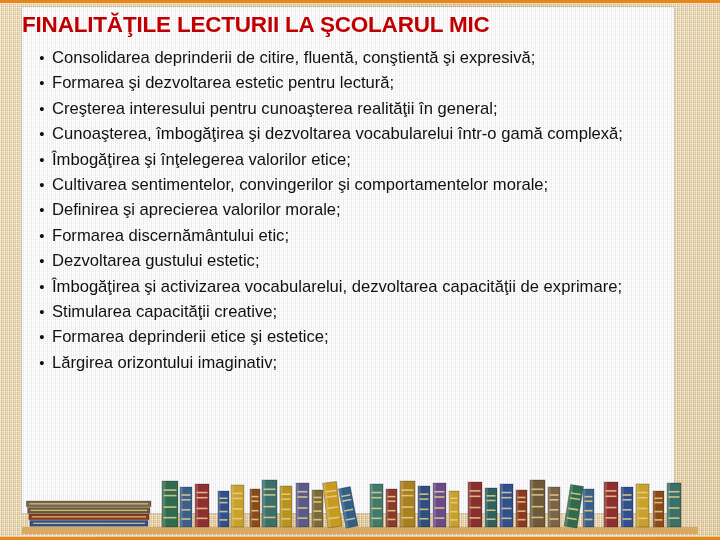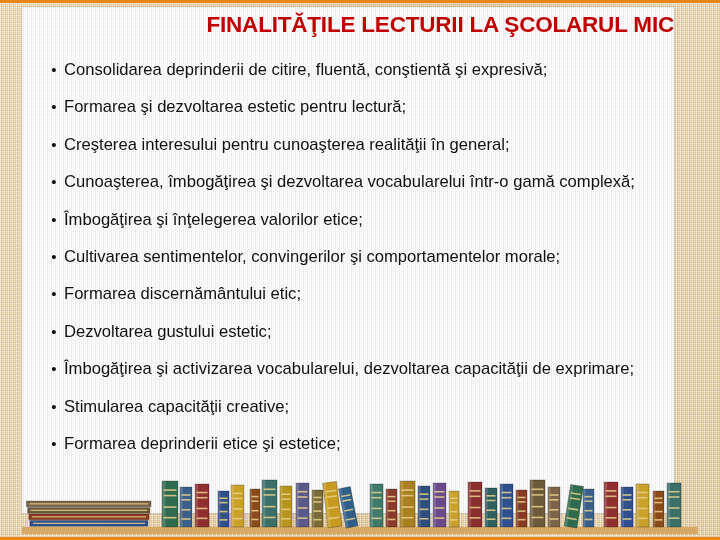--- a/index.html
+++ b/index.html
@@ -73,21 +73,21 @@
     overflow: hidden;
     z-index: 10;
   }
 
   
   #title {
     position: absolute;
     left: 0;
     top: 4px;
     width: 652px;
-    text-align: right;
+    text-align: left;
     color: #c00000;
     font-family: "Liberation Sans", sans-serif;
     font-weight: bold;
     font-size: 22.5px;
     line-height: 28px;
     letter-spacing: -0.2px;
     white-space: nowrap;
   }
 
   
@@ -95,21 +95,21 @@
     position: absolute;
     left: 10px;
     top: 38px;
     width: 638px;
     font-family: "Liberation Sans", sans-serif;
     font-size: 16.6px;
     line-height: 25.4px;
     color: #111111;
   }
   .para {
-    margin: 12px;
+    margin: 0;
     padding: 0;
     text-indent: 0;
   }
   .para .bullet {
     display: inline-block;
     width: 20px;
     text-align: center;
     font-size: 15px;
     vertical-align: baseline;
   }
@@ -136,25 +136,27 @@
 
     <div id="title">FINALITĂŢILE LECTURII LA ŞCOLARUL MIC</div>
 
     <div id="body-text">
         <div class="para"><span class="bullet">•</span><span>Consolidarea deprinderii de citire, fluentă, conştientă şi expresivă;</span></div>
         <div class="para"><span class="bullet">•</span><span>Formarea şi dezvoltarea estetic pentru lectură;</span></div>
         <div class="para"><span class="bullet">•</span><span>Creşterea interesului pentru cunoaşterea realităţii în general;</span></div>
         <div class="para"><span class="bullet">•</span><span>Cunoaşterea, îmbogăţirea şi dezvoltarea vocabularelui într-o gamă complexă;</span></div>
         <div class="para"><span class="bullet">•</span><span>Îmbogăţirea şi înţelegerea valorilor etice;</span></div>
         <div class="para"><span class="bullet">•</span><span>Cultivarea sentimentelor, convingerilor şi comportamentelor morale;</span></div>
+        <div class="para"><span class="bullet">•</span><span>Definirea şi aprecierea valorilor morale;</span></div>
         <div class="para"><span class="bullet">•</span><span>Formarea discernământului etic;</span></div>
         <div class="para"><span class="bullet">•</span><span>Dezvoltarea gustului estetic;</span></div>
         <div class="para"><span class="bullet">•</span><span>Îmbogăţirea şi activizarea vocabularelui, dezvoltarea capacităţii de exprimare;</span></div>
         <div class="para"><span class="bullet">•</span><span>Stimularea capacităţii creative;</span></div>
         <div class="para"><span class="bullet">•</span><span>Formarea deprinderii etice şi estetice;</span></div>
+        <div class="para"><span class="bullet">•</span><span>Lărgirea orizontului imaginativ;</span></div>
       </div>
 
   </div>
 
   <div id="shelf">
       <svg width="676" height="68" viewBox="0 0 676 68">
         <rect x="0" y="58" width="676" height="7" fill="#d7a965"></rect>
         <g>
           <rect x="8" y="51.5" width="118" height="5.7" fill="#2f4f8f" stroke="rgba(0,0,0,0.35)" stroke-width="0.6"></rect>
           <rect x="11" y="53.7" width="112" height="1.3" fill="#e8d08a" opacity="0.8"></rect>

